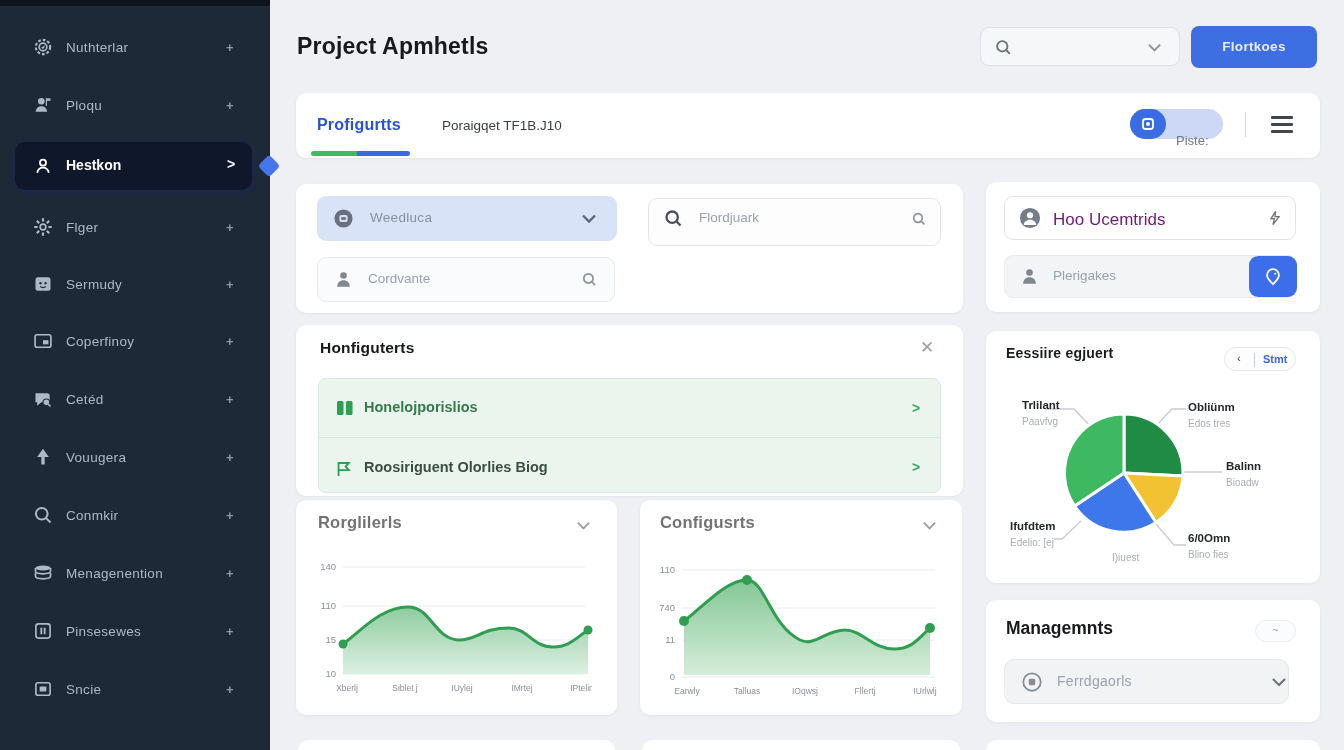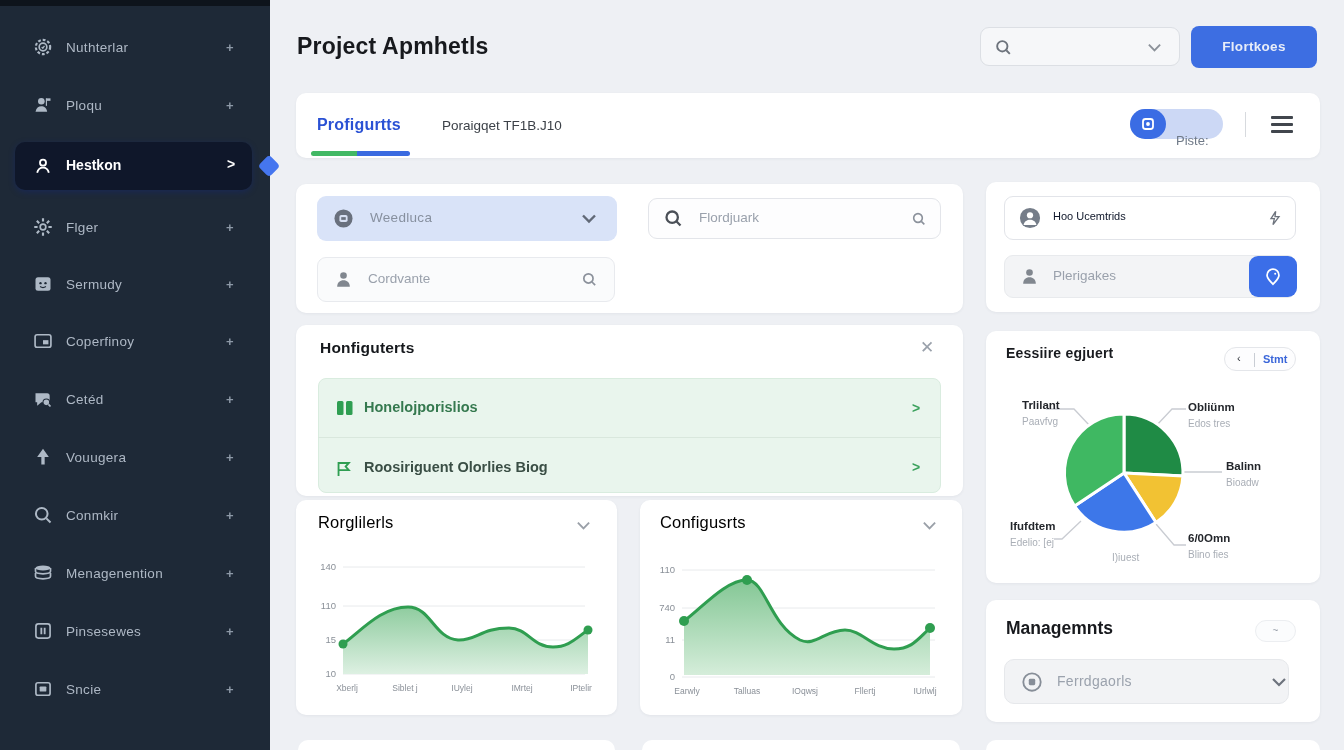--- a/index.html
+++ b/index.html
@@ -28,44 +28,44 @@
 #tab2 { position:absolute; left:442px; top:118px; font-size:13.5px; color:#3c4148; }
 #togglepill { position:absolute; left:1130px; top:109px; width:93px; height:30px; background:#ccd8f5; border-radius:16px; }
 #togglepill .knob { position:absolute; left:0px; top:0px; width:36px; height:30px; background:#3a6ce4; border-radius:16px; }
 #togglepill .txt { position:absolute; left:46px; top:24px; font-size:13px; color:#707a88; }
 #tcdivider { position:absolute; left:1245px; top:112px; width:1px; height:25px; background:#d7dade; }
 .hline { position:absolute; left:1271px; width:22px; height:3px; background:#41464d; border-radius:1px; }
 
 #filtercard { position:absolute; left:296px; top:184px; width:667px; height:129px; background:#fff; border-radius:10px; box-shadow:0 1px 3px rgba(40,50,70,0.06); }
 #dd1 { position:absolute; left:317px; top:196px; width:300px; height:45px; background:#d9e3f8; border-radius:9px; }
 #dd1 .txt { position:absolute; left:53px; top:14px; font-size:13.5px; color:#87909f; letter-spacing:0.3px; }
-#in1 { position:absolute; left:648px; top:198px; width:293px; height:41px; background:#fdfdfe; border:1px solid #e3e5ea; border-radius:9px; }
+#in1 { position:absolute; left:648px; top:198px; width:293px; height:48px; background:#fdfdfe; border:1px solid #e3e5ea; border-radius:9px; }
 #in1 .txt { position:absolute; left:50px; top:11px; font-size:13.5px; color:#9aa1ac; }
 #in2 { position:absolute; left:317px; top:257px; width:298px; height:45px; background:#fafbfc; border:1px solid #e8eaee; border-radius:9px; }
 #in2 .txt { position:absolute; left:50px; top:13px; font-size:13.5px; color:#9aa1ac; }
 
 #rcard1 { position:absolute; left:986px; top:182px; width:334px; height:130px; background:#fff; border-radius:10px; box-shadow:0 1px 3px rgba(40,50,70,0.06); }
 #rin1 { position:absolute; left:1004px; top:196px; width:292px; height:44px; background:#fff; border:1px solid #e2e4e9; border-radius:9px; }
-#rin1 .txt { position:absolute; left:48px; top:13px; font-size:11px; color:#0f172a; }
+#rin1 .txt { position:absolute; left:48px; top:13px; font-size:17px; color:#701a75; }
 #rin2 { position:absolute; left:1004px; top:255px; width:292px; height:43px; background:#f3f4f6; border:1px solid #e8eaed; border-radius:9px; }
 #rin2 .txt { position:absolute; left:48px; top:12px; font-size:13.5px; color:#9aa1ac; }
 #rbtn { position:absolute; left:1249px; top:256px; width:48px; height:41px; background:#3b6ee8; border-radius:9px; }
 
 #greencard { position:absolute; left:296px; top:325px; width:667px; height:171px; background:#fff; border-radius:10px; box-shadow:0 1px 3px rgba(40,50,70,0.06); }
 #gtitle { position:absolute; left:320px; top:339px; font-size:15.5px; font-weight:bold; color:#15181c; letter-spacing:0.2px; }
 #gclose { position:absolute; left:920px; top:337px; font-size:17px; color:#9aa1ab; }
 #gpanel { position:absolute; left:318px; top:378px; width:623px; height:115px; background:#e9f5ed; border:1px solid #d9ecdf; border-radius:8px; }
 .grow-txt1 { position:absolute; left:364px; top:399px; font-size:14.5px; font-weight:bold; color:#35794f; }
 .grow-txt2 { position:absolute; left:364px; top:459px; font-size:14.5px; font-weight:bold; color:#3a4e45; }
 .gchev { position:absolute; left:912px; font-size:14px; color:#3aa15c; font-weight:bold; }
 #gdivider { position:absolute; left:318px; top:437px; width:623px; height:1px; background:#d9e7dd; }
 
 #chartL { position:absolute; left:296px; top:500px; width:321px; height:215px; background:#fff; border-radius:10px; box-shadow:0 1px 3px rgba(40,50,70,0.06); }
 #chartR { position:absolute; left:640px; top:500px; width:322px; height:215px; background:#fff; border-radius:10px; box-shadow:0 1px 3px rgba(40,50,70,0.06); }
-.ctitle { position:absolute; font-size:16.5px; font-weight:normal; color:#000000; letter-spacing:0.2px; }
+.ctitle { position:absolute; font-size:16.5px; font-weight:bold; color:#737373; letter-spacing:0.2px; }
 .cchev { position:absolute; font-size:13px; color:#9aa0a8; }
 
 #piecard { position:absolute; left:986px; top:331px; width:334px; height:252px; background:#fff; border-radius:10px; box-shadow:0 1px 3px rgba(40,50,70,0.06); }
 #ptitle { position:absolute; left:1006px; top:345px; font-size:14px; font-weight:bold; color:#191b1f; letter-spacing:0.2px; }
 #ppill { position:absolute; left:1224px; top:347px; width:72px; height:24px; border:1px solid #e4e6ea; border-radius:13px; background:#fdfdfe; }
 #ppill .lt { position:absolute; left:12px; top:4px; font-size:11px; color:#32363c; }
 #ppill .dv { position:absolute; left:29px; top:5px; width:1px; height:14px; background:#c9cdd4; }
 #ppill .rt { position:absolute; left:38px; top:5px; font-size:11px; font-weight:bold; color:#3a66d9; }
 .plbl-b { font-size:11.5px; font-weight:bold; color:#23262b; position:absolute; }
 .plbl-g { font-size:10px; color:#a9aeb6; position:absolute; }

